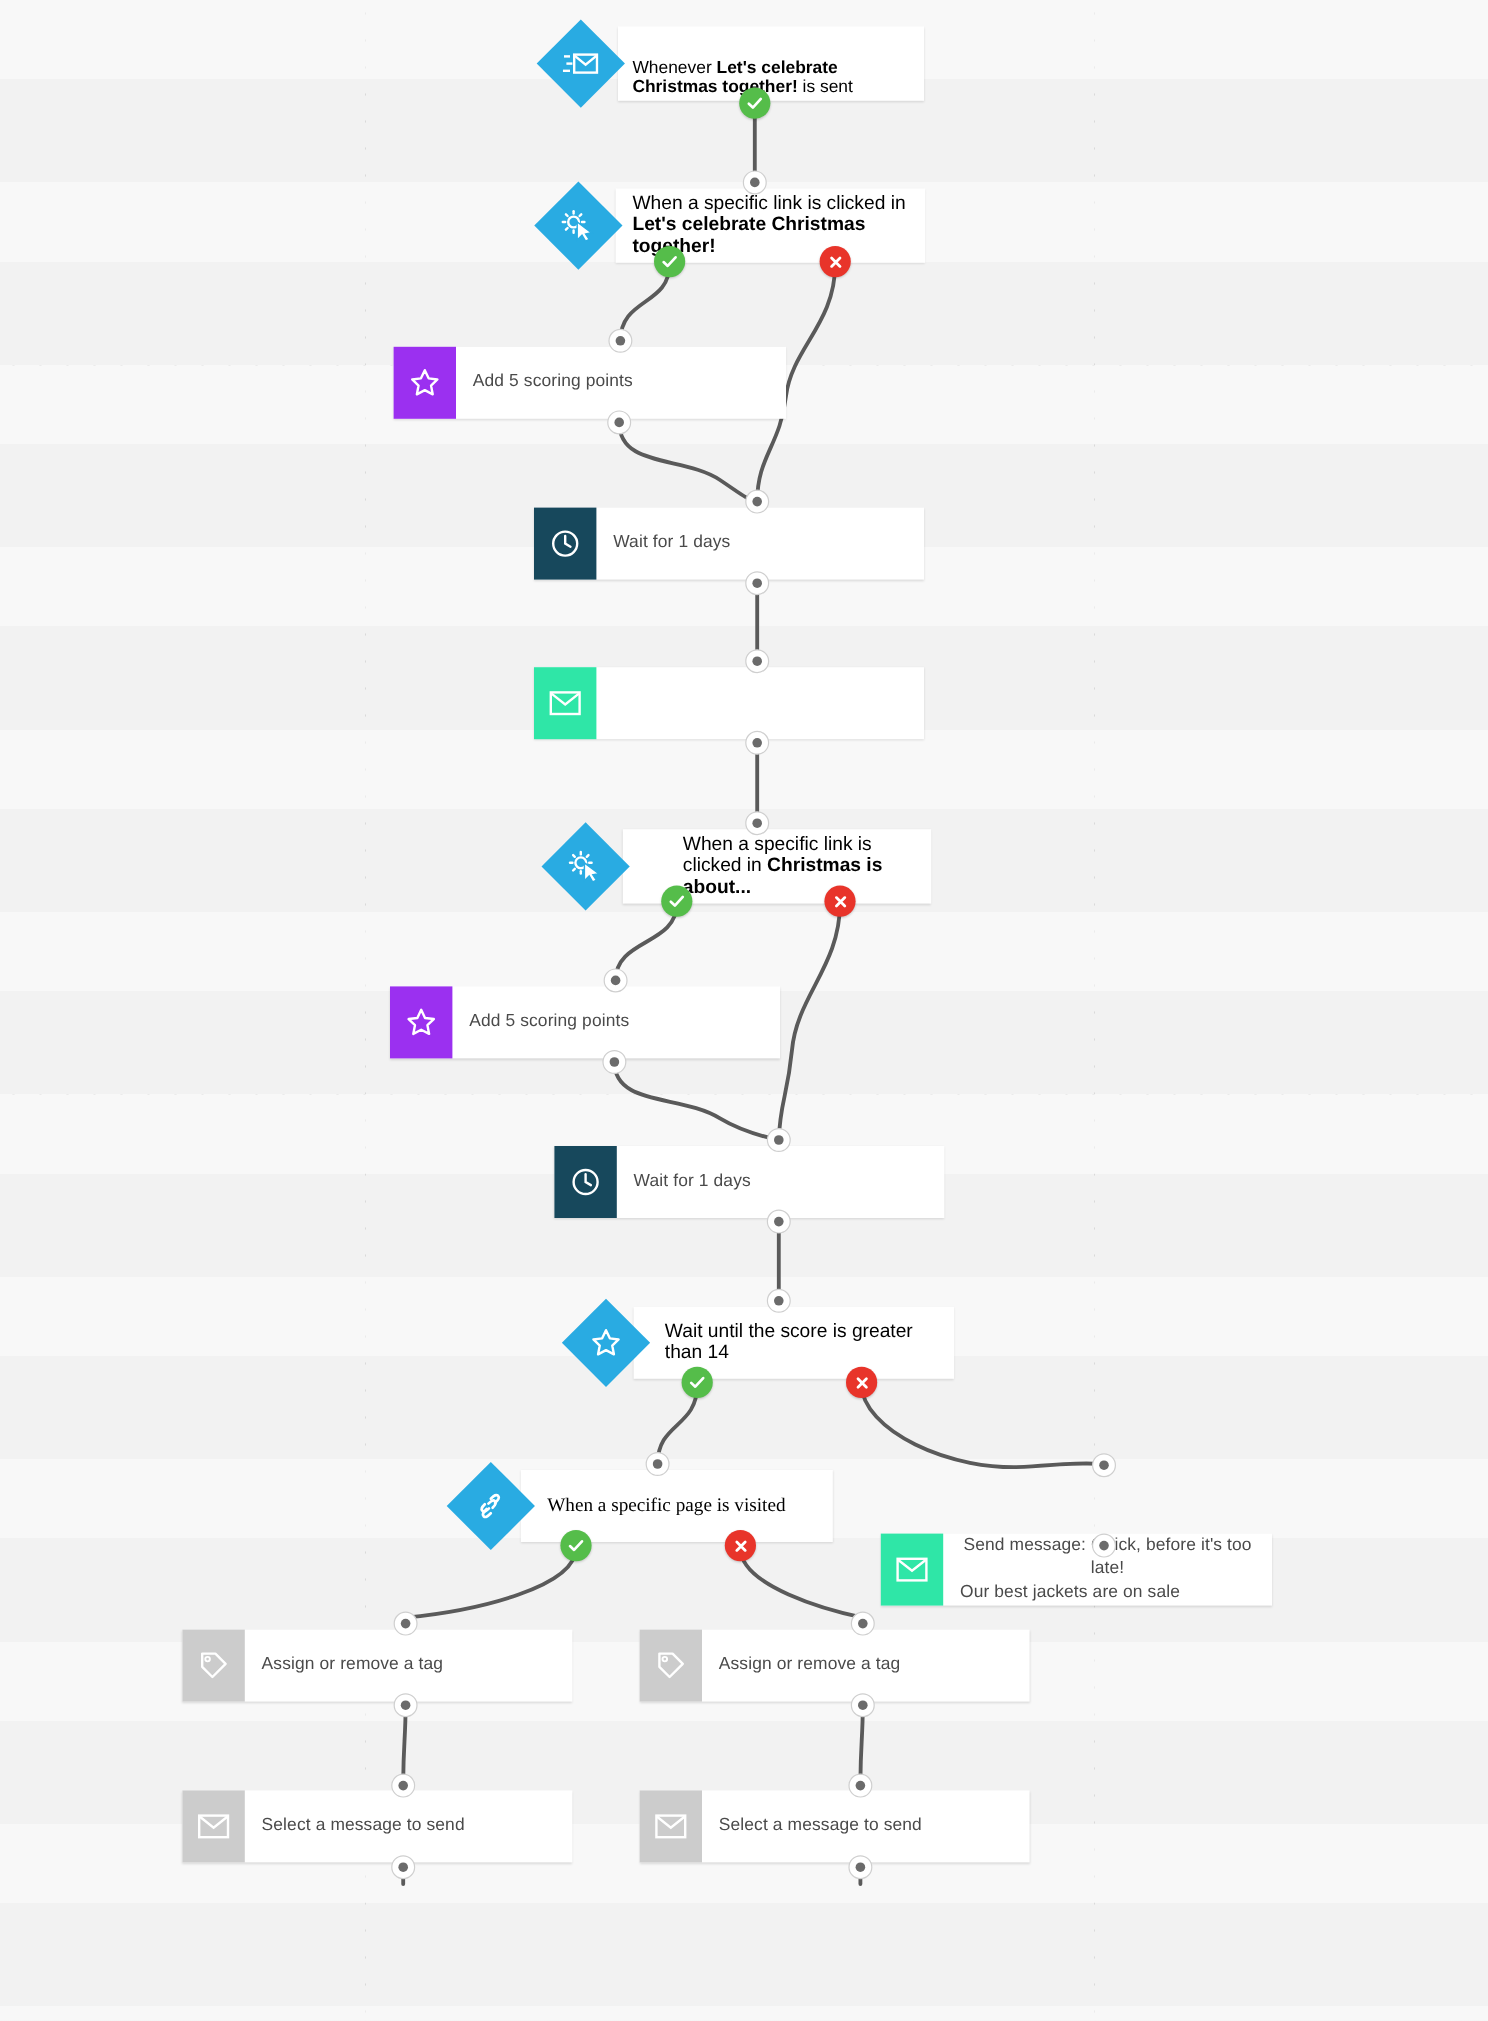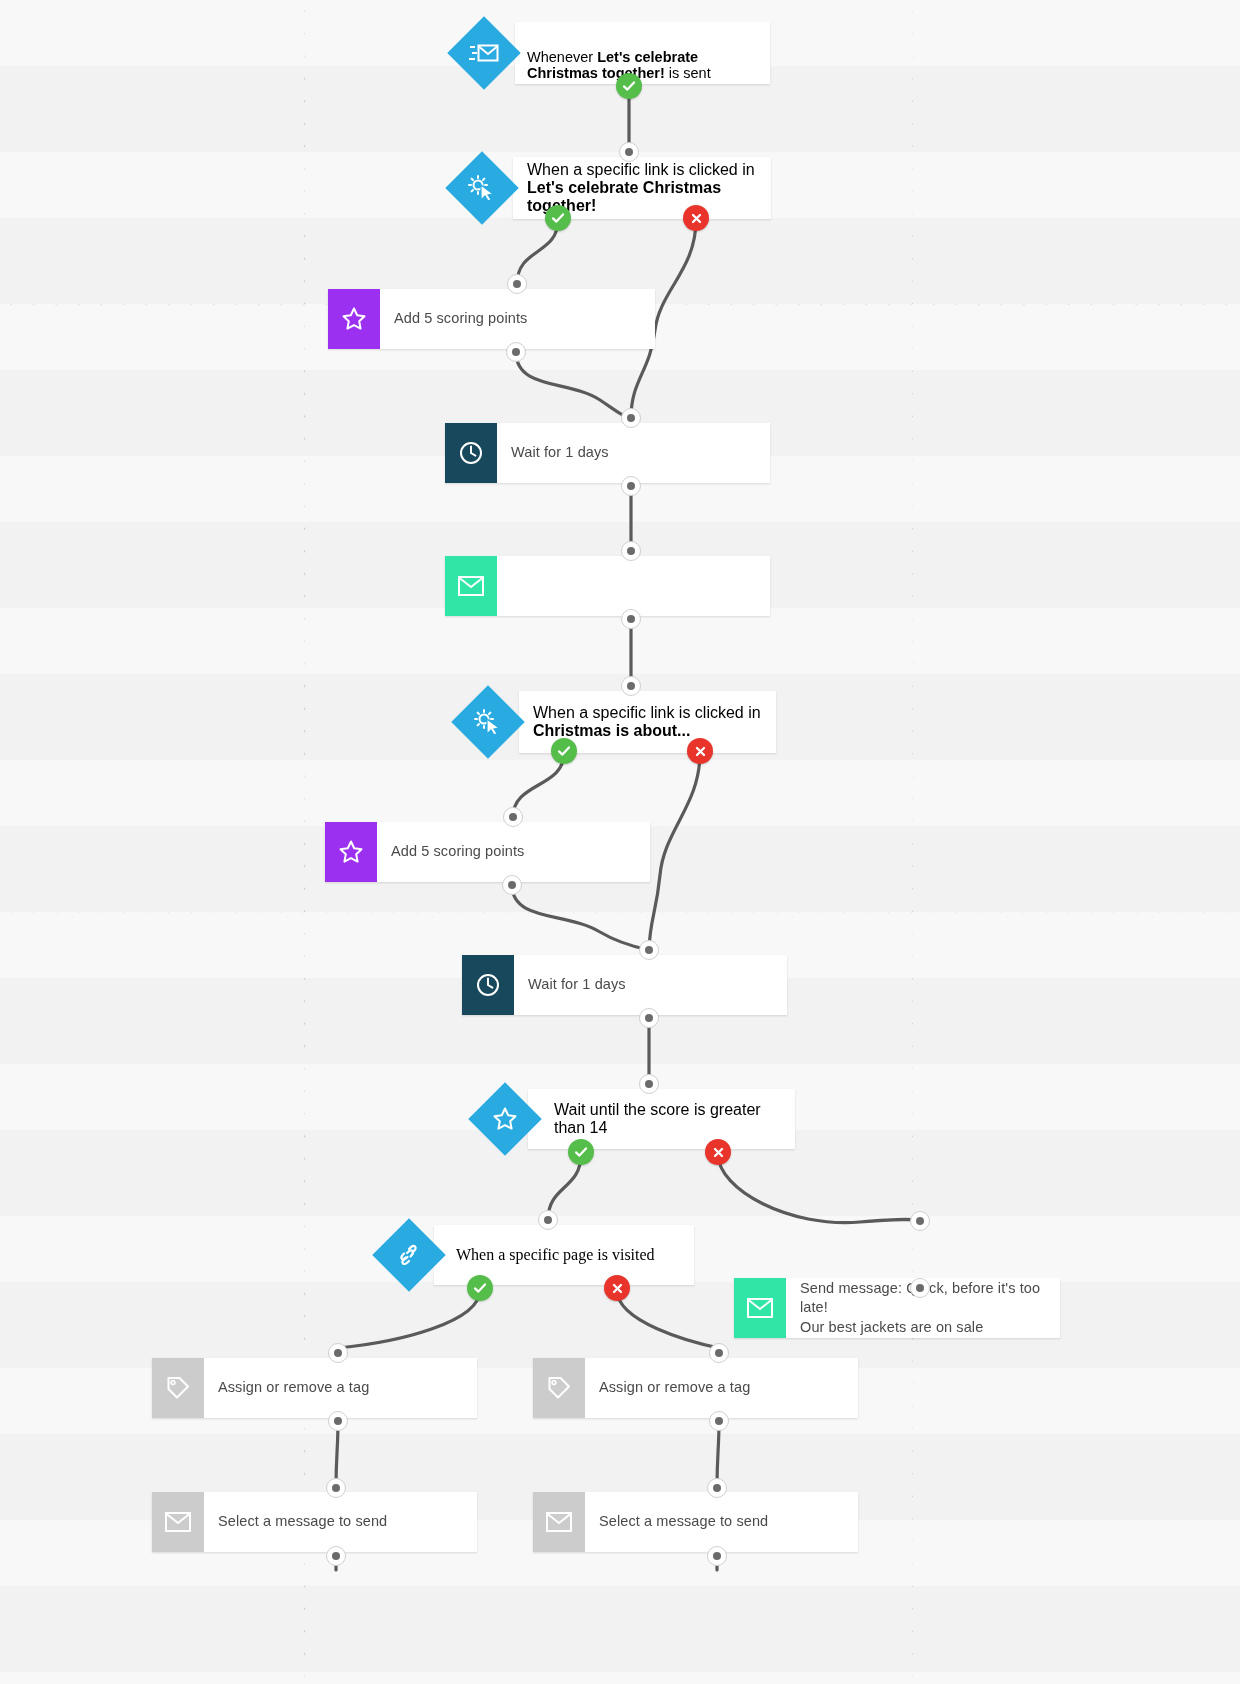--- a/index.html
+++ b/index.html
@@ -41,20 +41,21 @@
     display:flex;align-items:stretch;
     background:#fff;
     box-shadow:0 1px 2px rgba(0,0,0,.13);
     z-index:5;
   }
   .node .label{
     flex:1;display:flex;align-items:center;
     padding:0 14px;
     font-size:14.5px;color:#4a4a4a;line-height:1.35;
     letter-spacing:.1px;
+    text-align:center;
   }
 
   
   .tile{
     width:52px;min-width:52px;
     display:flex;align-items:center;justify-content:center;
   }
   .tile svg{display:block;}
 
   
@@ -245,21 +246,21 @@
       <path d="M4.6,4.6 L6,6"></path>
         <path d="M16,16 L17.4,17.4"></path>
       <path d="M17.4,4.6 L16,6"></path>
         <path d="M6,16 L4.6,17.4"></path>
     </g>
     <path d="M14,11 L14,26 L18,22 L21,27 L24,25.5 L21,21 L26,20 Z" fill="#fff" stroke="#29abe2" stroke-width="1.2"></path>
   </svg>
 </div>
 <div style="position:absolute;left:519px;top:691px;width:257px;height:62px;z-index:6;
             display:flex;align-items:center;padding-left:14px;box-sizing:border-box;">
-  <div class="label" style="padding:0;">
+  <div class="label" style="padding:0;margin-left:36px;">
     <span>When a <span class="lnk">specific link</span> is clicked in <b>Christmas is about...</b></span>
   </div>
 </div>
 <div class="badge yes" style="left:551px;top:738px;">
   <svg width="14" height="14" viewBox="0 0 14 14">
     <path d="M2,7.4 L5.4,10.6 L12,3.4" fill="none" stroke="#fff" stroke-width="2.2" stroke-linecap="round" stroke-linejoin="round"></path>
   </svg>
 </div>
 <div class="badge no" style="left:687px;top:738px;">
   <svg width="13" height="13" viewBox="0 0 13 13">

